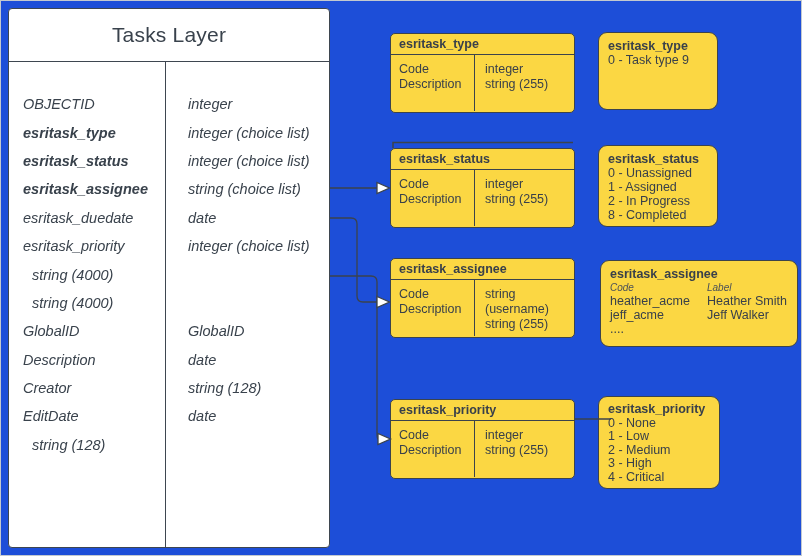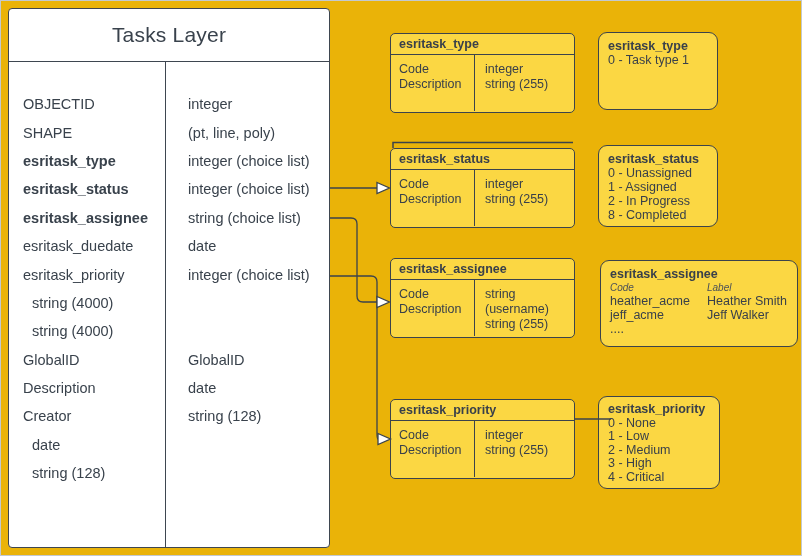--- a/index.html
+++ b/index.html
@@ -1,35 +1,35 @@
 <!DOCTYPE html>
 <html><head>
 <meta charset="utf-8">
 <style>
   html,body { margin:0; padding:0; background:#ffffff; }
   .canvas {
-    position:relative; width:802px; height:556px; background:#eab308;
+    position:relative; width:802px; height:556px; background:#1d4ed8;
     font-family:"Liberation Sans", sans-serif; overflow:hidden;
     box-shadow: inset 0 0 0 1px #c3c9cf;
   }
 
   
   .tasks-table {
     position:absolute; left:8px; top:8px; width:322px; height:540px;
     background:#ffffff; border:1.6px solid #3e4650; border-radius:4px;
     box-sizing:border-box; color:#39424c;
   }
   .tasks-title {
     height:52px; display:flex; align-items:center; justify-content:center;
     font-size:21px; letter-spacing:0.2px; border-bottom:1.4px solid #3e4650;
   }
   .tasks-vdiv {
     position:absolute; left:156px; top:53.4px; bottom:0; width:1.4px; background:#3e4650;
   }
-  .tasks-rows { padding-top:28px; }
+  .tasks-rows { padding-top:28px;font-style:italic; }
   .trow { height:28.4px; display:flex; align-items:center; font-size:14.5px; }
   .trow .fname { width:142px; padding-left:14px; flex:none; }
   .trow .ftype { padding-left:23px; }
   .bold { font-weight:bold; }
 
   
   .attr-box {
     position:absolute; width:185px; height:80px; background:#fbd743;
     border:1.6px solid #3b434c; border-radius:5px; box-sizing:border-box;
     color:#39404a; overflow:hidden;
@@ -65,24 +65,20 @@
 <div class="canvas">
 
   <div class="tasks-table">
     <div class="tasks-title">Tasks Layer</div>
     <div class="tasks-rows">
       <div class="trow">
           <span class="fname">OBJECTID</span>
           <span class="ftype">integer</span>
         </div>
       <div class="trow">
-          <span class="fname">SHAPE</span>
-          <span class="ftype">(pt, line, poly)</span>
-        </div>
-      <div class="trow">
           <span class="fname bold">esritask_type</span>
           <span class="ftype">integer (choice list)</span>
         </div>
       <div class="trow">
           <span class="fname bold">esritask_status</span>
           <span class="ftype">integer (choice list)</span>
         </div>
       <div class="trow">
           <span class="fname bold">esritask_assignee</span>
           <span class="ftype">string (choice list)</span>
@@ -107,20 +103,21 @@
         </div>
       <div class="trow">
           <span class="fname">Description</span>
           <span class="ftype">date</span>
         </div>
       <div class="trow">
           <span class="fname">Creator</span>
           <span class="ftype">string (128)</span>
         </div>
       <div class="trow">
+          <span class="fname">EditDate</span>
           <span class="ftype">date</span>
         </div>
       <div class="trow">
           <span class="ftype">string (128)</span>
         </div>
     </div>
     <div class="tasks-vdiv"></div>
   </div>
 
   <div class="attr-box" style="left:390px; top:33px;">
@@ -174,21 +171,21 @@
       </div>
       <div class="attr-right">
         <div>integer</div>
         <div>string (255)</div>
       </div>
     </div>
   </div>
 
   <div class="legend-box" style="left:598px; top:32px; width:120px; height:78px;">
     <div class="legend-title">esritask_type</div>
-    <div>0 - Task type 1</div>
+    <div>0 - Task type 9</div>
   </div>
 
   <div class="legend-box" style="left:598px; top:145px; width:120px; height:82px;">
     <div class="legend-title">esritask_status</div>
     <div>0 - Unassigned</div>
     <div>1 - Assigned</div>
     <div>2 - In Progress</div>
     <div>8 - Completed</div>
   </div>
 

